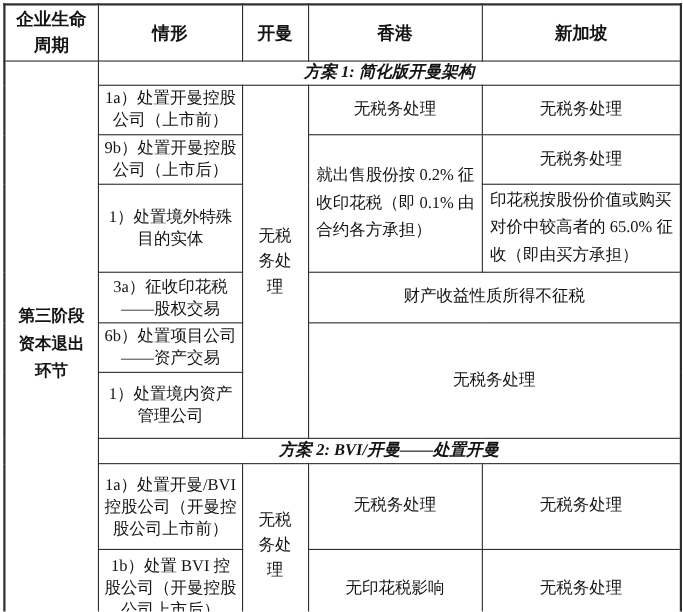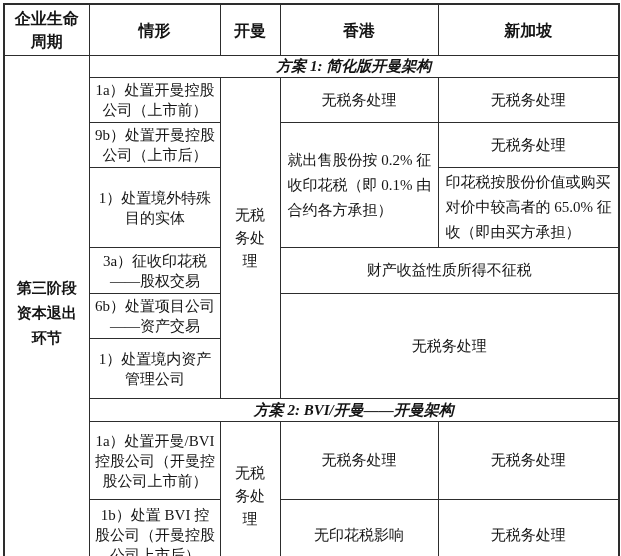--- a/index.html
+++ b/index.html
@@ -124,21 +124,21 @@
     <tr style="height:45px">
       <td class="scenario">6b）处置项目公司——资产交易</td>
       <td colspan="2" rowspan="2" class="val">无税务处理</td>
     </tr>
 
     <tr style="height:60px">
       <td class="scenario">1）处置境内资产管理公司</td>
     </tr>
 
     <tr style="height:23px">
-      <td colspan="4" class="banner">方案 2: BVI/开曼——开曼架构</td>
+      <td colspan="4" class="banner">方案 2: BVI/开曼——处置开曼</td>
     </tr>
 
     <tr style="height:78px">
       <td class="scenario">1a）处置开曼/BVI 控股公司（开曼控股公司上市前）</td>
       <td rowspan="2" class="cayman-narrow">无税务处理</td>
       <td class="val">无税务处理</td>
       <td class="val">无税务处理</td>
     </tr>
 
     <tr style="height:72px">

